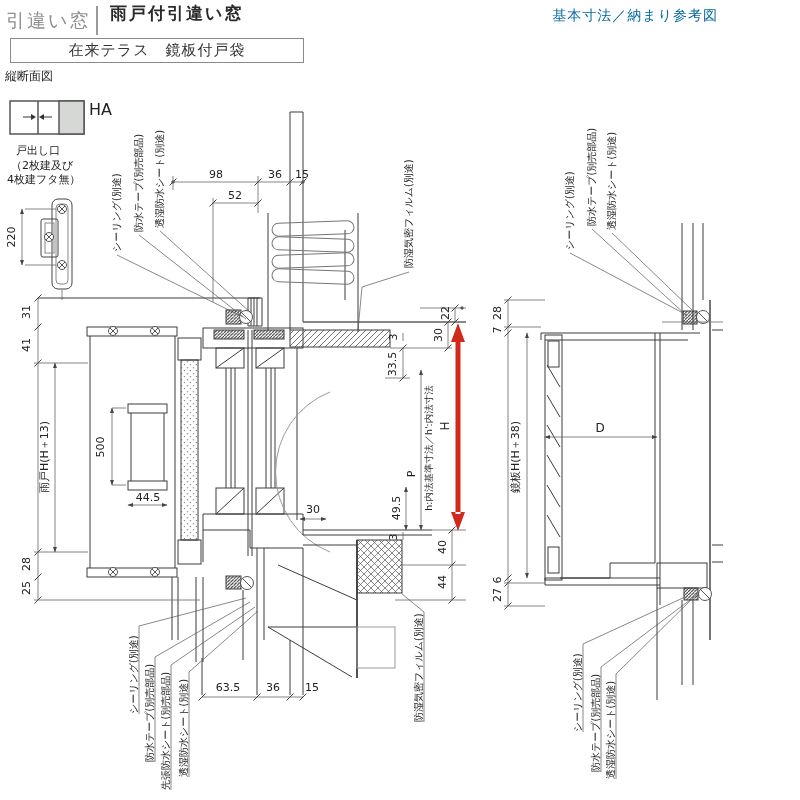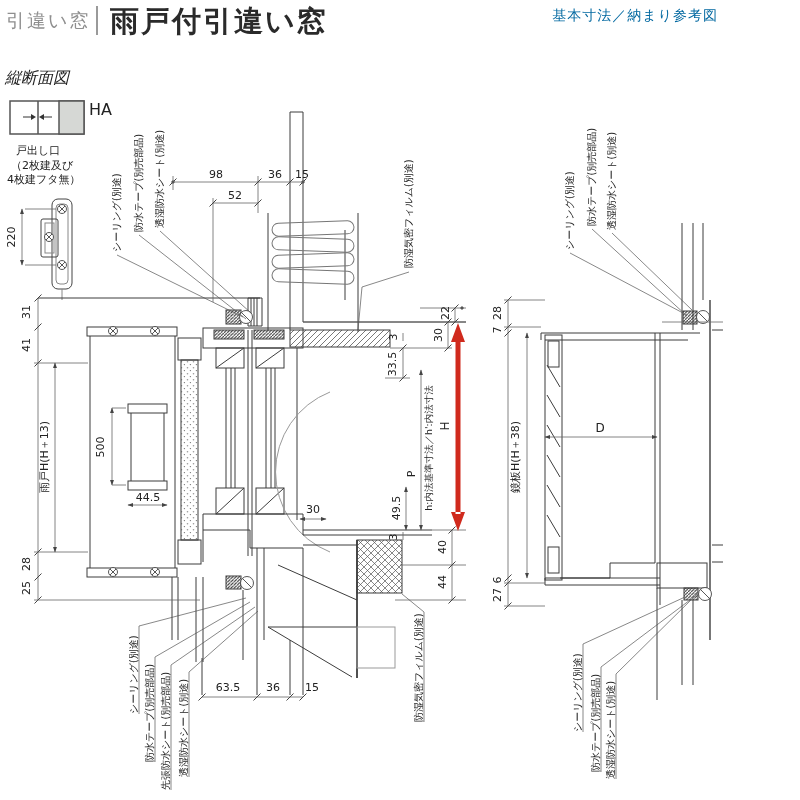--- a/index.html
+++ b/index.html
@@ -1,41 +1,44 @@
 <!DOCTYPE html>
 <html><head>
 <meta charset="utf-8">
 <style>
   html,body{margin:0;padding:0;background:#fff;}
   #page{position:relative;width:723px;height:800px;background:#fff;overflow:hidden;
         font-family:"DejaVu Sans","Liberation Sans",sans-serif;color:#222;}
   .hdr-cat{position:absolute;left:6px;top:8px;font-size:19px;color:#8f8f8f;letter-spacing:2px;}
   .hdr-bar{position:absolute;left:96px;top:6px;width:2px;height:29px;background:#9a9a9a;}
-  .hdr-title{position:absolute;left:110px;top:2px;font-size:29px;font-weight:bold;color:#2a2a2a;letter-spacing:2px;}
+  .hdr-title{position:absolute;left:110px;top:2px;font-size:17px;font-weight:bold;color:#2a2a2a;letter-spacing:2px;}
   .variant-box{position:absolute;left:10px;top:38px;width:292px;height:23px;border:1px solid #8a8a8a;
                display:flex;align-items:center;justify-content:center;font-size:15px;color:#333;letter-spacing:1px;}
   .hdr-ref{position:absolute;right:5px;top:7px;font-size:14px;color:#0369a1;letter-spacing:1px;}
-  .view-label{position:absolute;left:5px;top:68px;font-size:16px;color:#222;font-style:italic;}
+  .view-label{position:absolute;left:5px;top:68px;font-size:12px;color:#222;}
   svg{position:absolute;left:0;top:0;}
   text{font-family:"DejaVu Sans","Liberation Sans",sans-serif;fill:#222;}
   .dim{font-size:11px;text-anchor:middle;}
   .co{font-size:10px;text-anchor:start;}
   .note{font-size:9.5px;text-anchor:middle;}
   .big{font-size:12px;text-anchor:middle;}
   .cap{font-size:11px;}
   .code{font-size:16px;}
 </style>
 </head>
 <body>
 
 <div id="page">
 
   <span class="hdr-cat">引違い窓</span>
   <span class="hdr-bar"></span>
   <span class="hdr-title">雨戸付引違い窓</span>
+  <div class="variant-box">
+    <span>在来テラス　鏡板付戸袋</span>
+  </div>
   <span class="hdr-ref">基本寸法／納まり参考図</span>
   <span class="view-label">縦断面図</span>
 
   <svg width="800" height="800" viewBox="0 0 800 800">
     <defs>
       <pattern id="h45" width="6" height="6" patternUnits="userSpaceOnUse">
           <path d="M0,6 L6,0" stroke="#555" stroke-width="0.8"></path>
         </pattern>
       <pattern id="hX" width="7" height="7" patternUnits="userSpaceOnUse">
           <path d="M0,7 L7,0 M0,0 L7,7" stroke="#555" stroke-width="0.7"></path>

